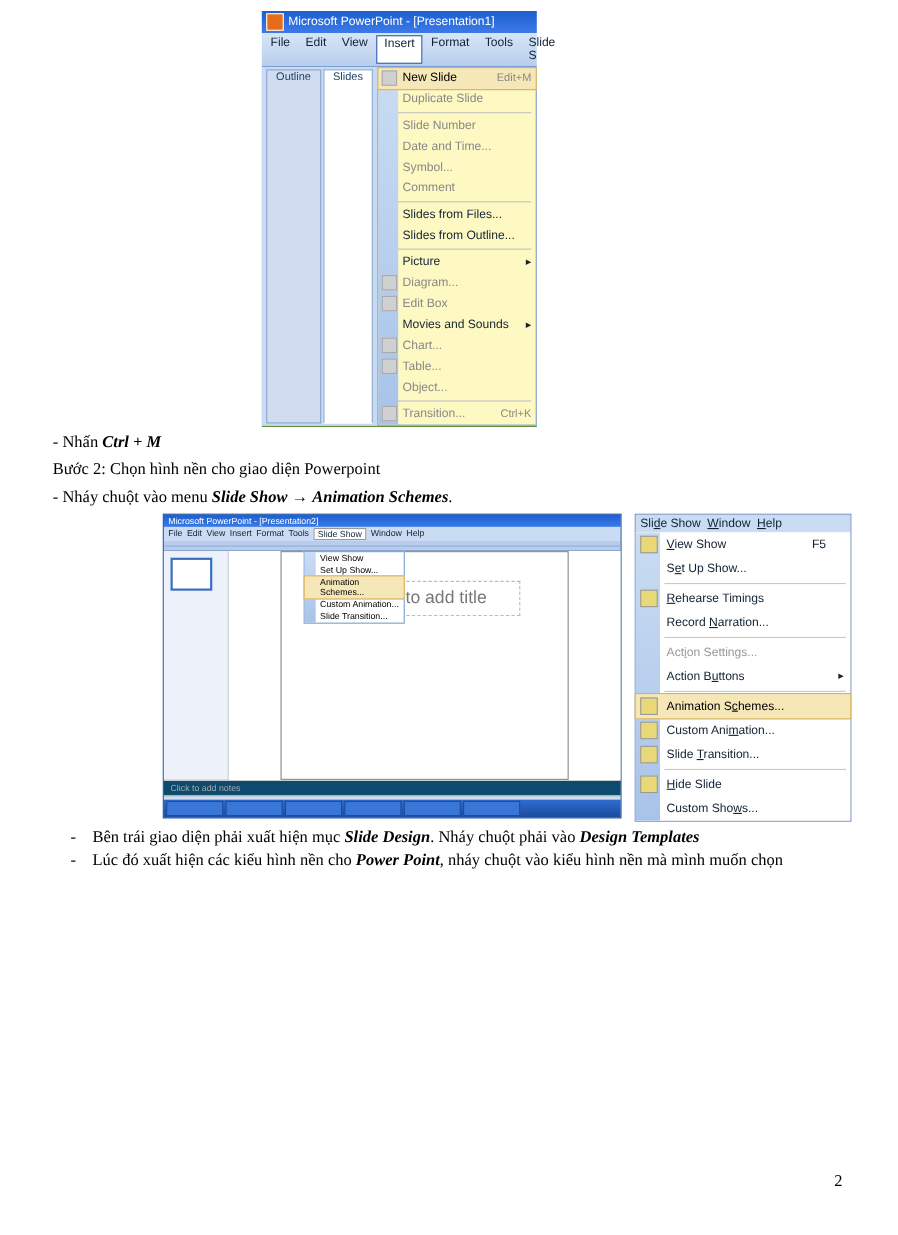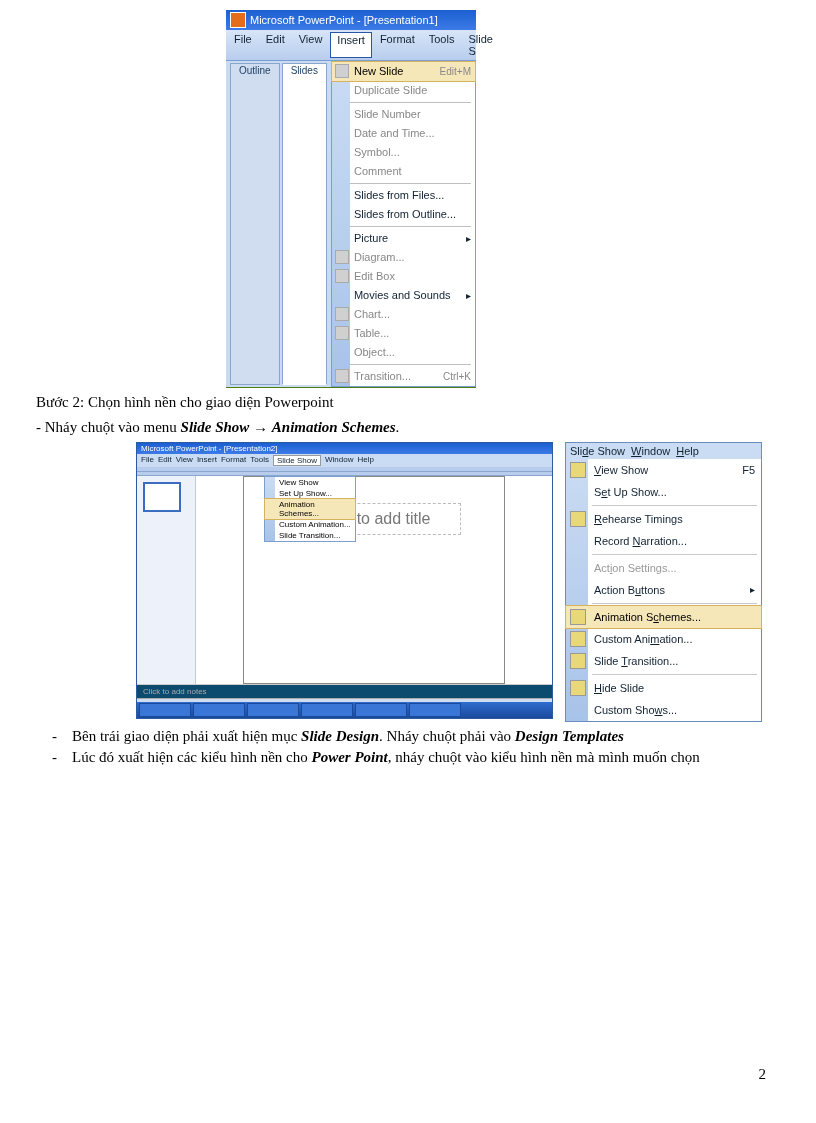--- a/index.html
+++ b/index.html
@@ -1,27 +1,27 @@
 <!DOCTYPE html>
 <html><head>
 <meta charset="utf-8">
 <style>
 body{margin:0;padding:0;font-family:"Times New Roman",serif;font-size:15px;background:#fff;width:816px;height:1123px;position:relative}
-.page{padding:10px 40px 0 36px}
+.page{padding:10px 40px 0 48px}
 .scr1{margin-left:190px;width:250px;font-family:Tahoma,Arial,sans-serif;font-size:11px}
 .titlebar{background:linear-gradient(#1b5fd0,#3d7ae8);color:#fff;padding:2px 4px;display:flex;align-items:center;gap:4px}
 .titlebar .ti{width:14px;height:14px;background:#e56c1a;border:1px solid #fff;display:inline-block}
 .menubar{background:linear-gradient(#d7e5f7,#b8cdee);border-bottom:1px solid #7a9ed0;padding:2px 2px;display:flex;gap:2px;color:#123}
 .menubar span{padding:1px 6px}
 .menubar .active{background:#fff;border:1px solid #2857a8;color:#123}
 .toolbar-row{background:#c9dbf2;border-bottom:1px solid #4d7c0f;display:flex}
 .left-tabs{display:flex;gap:2px;padding:2px 4px;background:#c9dbf2}
 .left-tabs .tab{background:#d0ddf0;border:1px solid #8aa6cc;padding:1px 8px;font-size:10px;color:#246}
 .left-tabs .tab.on{background:#fff;border-bottom:1px solid #fff}
-.dd{background:#ffffff;border:1px solid #7a9ed0;width:150px;margin-left:auto}
+.dd{background:#fef9c3;border:1px solid #7a9ed0;width:150px;margin-left:auto}
 .dd .item{padding:2px 6px 2px 22px;color:#888;position:relative;line-height:15px}
 .dd .item.enabled{color:#123}
 .dd .item.hl{background:#f6e7b8;border:1px solid #d6b25e;margin:-1px;color:#000}
 .dd .sep{border-top:1px solid #c0c0c0;margin:2px 4px}
 .dd .arrow::after{content:"▸";position:absolute;right:4px;font-size:10px;color:#123}
 .dd .shortcut{position:absolute;right:4px;color:#888;font-size:10px}
 .dd .ic{position:absolute;left:3px;top:2px;width:12px;height:12px;background:#d0d0d0;border:1px solid #aaa}
 .dd-strip{position:absolute;left:0;top:0;bottom:0;width:18px;background:linear-gradient(#cadcf3,#a8c3e9)}
 .dd-wrap{position:relative}
 .txt{font-size:15px;line-height:1.4;margin:4px 0}
@@ -50,21 +50,21 @@
 .ppt-full .taskbar span{background:#3a76d6;height:12px;width:50px;border:1px solid #1a4a9c;display:inline-block}
 .scr3{width:195px;border:1px solid #6b8cbf;font-family:Tahoma,Arial,sans-serif;font-size:11px}
 .scr3 .mb3{background:#cadcf3;padding:2px 4px;display:flex;gap:6px;color:#123}
 .scr3 .mb3 span{text-decoration:underline;text-decoration-color:transparent}
 .scr3 .mb3 span u{text-decoration:underline}
 .scr3 .dd3{position:relative;background:#fff}
 .scr3 .dd3 .strip{position:absolute;left:0;top:0;bottom:0;width:22px;background:linear-gradient(#cadcf3,#a8c3e9)}
 .scr3 .dd3 .item{padding:3px 6px 3px 28px;color:#123;position:relative;line-height:16px}
 .scr3 .dd3 .item.dis{color:#999}
 .scr3 .dd3 .item.hl{background:#f6e7b8;border:1px solid #d6b25e;margin:-1px;color:#000}
-.scr3 .dd3 .sc{position:absolute;right:6px}
+.scr3 .dd3 .sc{position:absolute;right:22px}
 .scr3 .dd3 .ar::after{content:"▸";position:absolute;right:6px;font-size:10px}
 .scr3 .dd3 .ic{position:absolute;left:4px;top:3px;width:14px;height:14px;border:1px solid #999;background:#e8d878}
 .scr3 .dd3 .sep{border-top:1px solid #c8c8c8;margin:2px 4px 2px 26px}
 .bullet-list{margin:6px 0 0 16px}
 .bullet-list .li{display:flex;margin-bottom:4px}
 .bullet-list .m{width:20px}
 .pagenum{position:absolute;bottom:40px;right:50px;font-size:15px}
 </style>
 </head>
 <body>
@@ -112,20 +112,23 @@
               <div class="item"><span class="ic"></span><span>Table...</span></div>
               <div class="item"><span>Object...</span></div>
               <div class="sep"></div>
               <div class="item"><span class="ic"></span><span>Transition...</span><span class="shortcut">Ctrl+K</span></div>
             </div>
         </div>
       </div>
     </div>
   </div>
 
+  <p class="txt">
+    <span>- Nhấn </span><span class="bi">Ctrl + M</span>
+  </p>
   <p class="txt">Bước 2: Chọn hình nền cho giao diện Powerpoint</p>
   <p class="txt">
     <span>- Nháy chuột vào menu </span><span class="bi">Slide Show</span>
     <span class="arrow-sym"> → </span><span class="bi">Animation Schemes</span><span>.</span>
   </p>
 
   <div class="row2">
     <div class="ppt-full">
       <div class="tb">Microsoft PowerPoint - [Presentation2]</div>
       <div class="mb" id="mb2">

